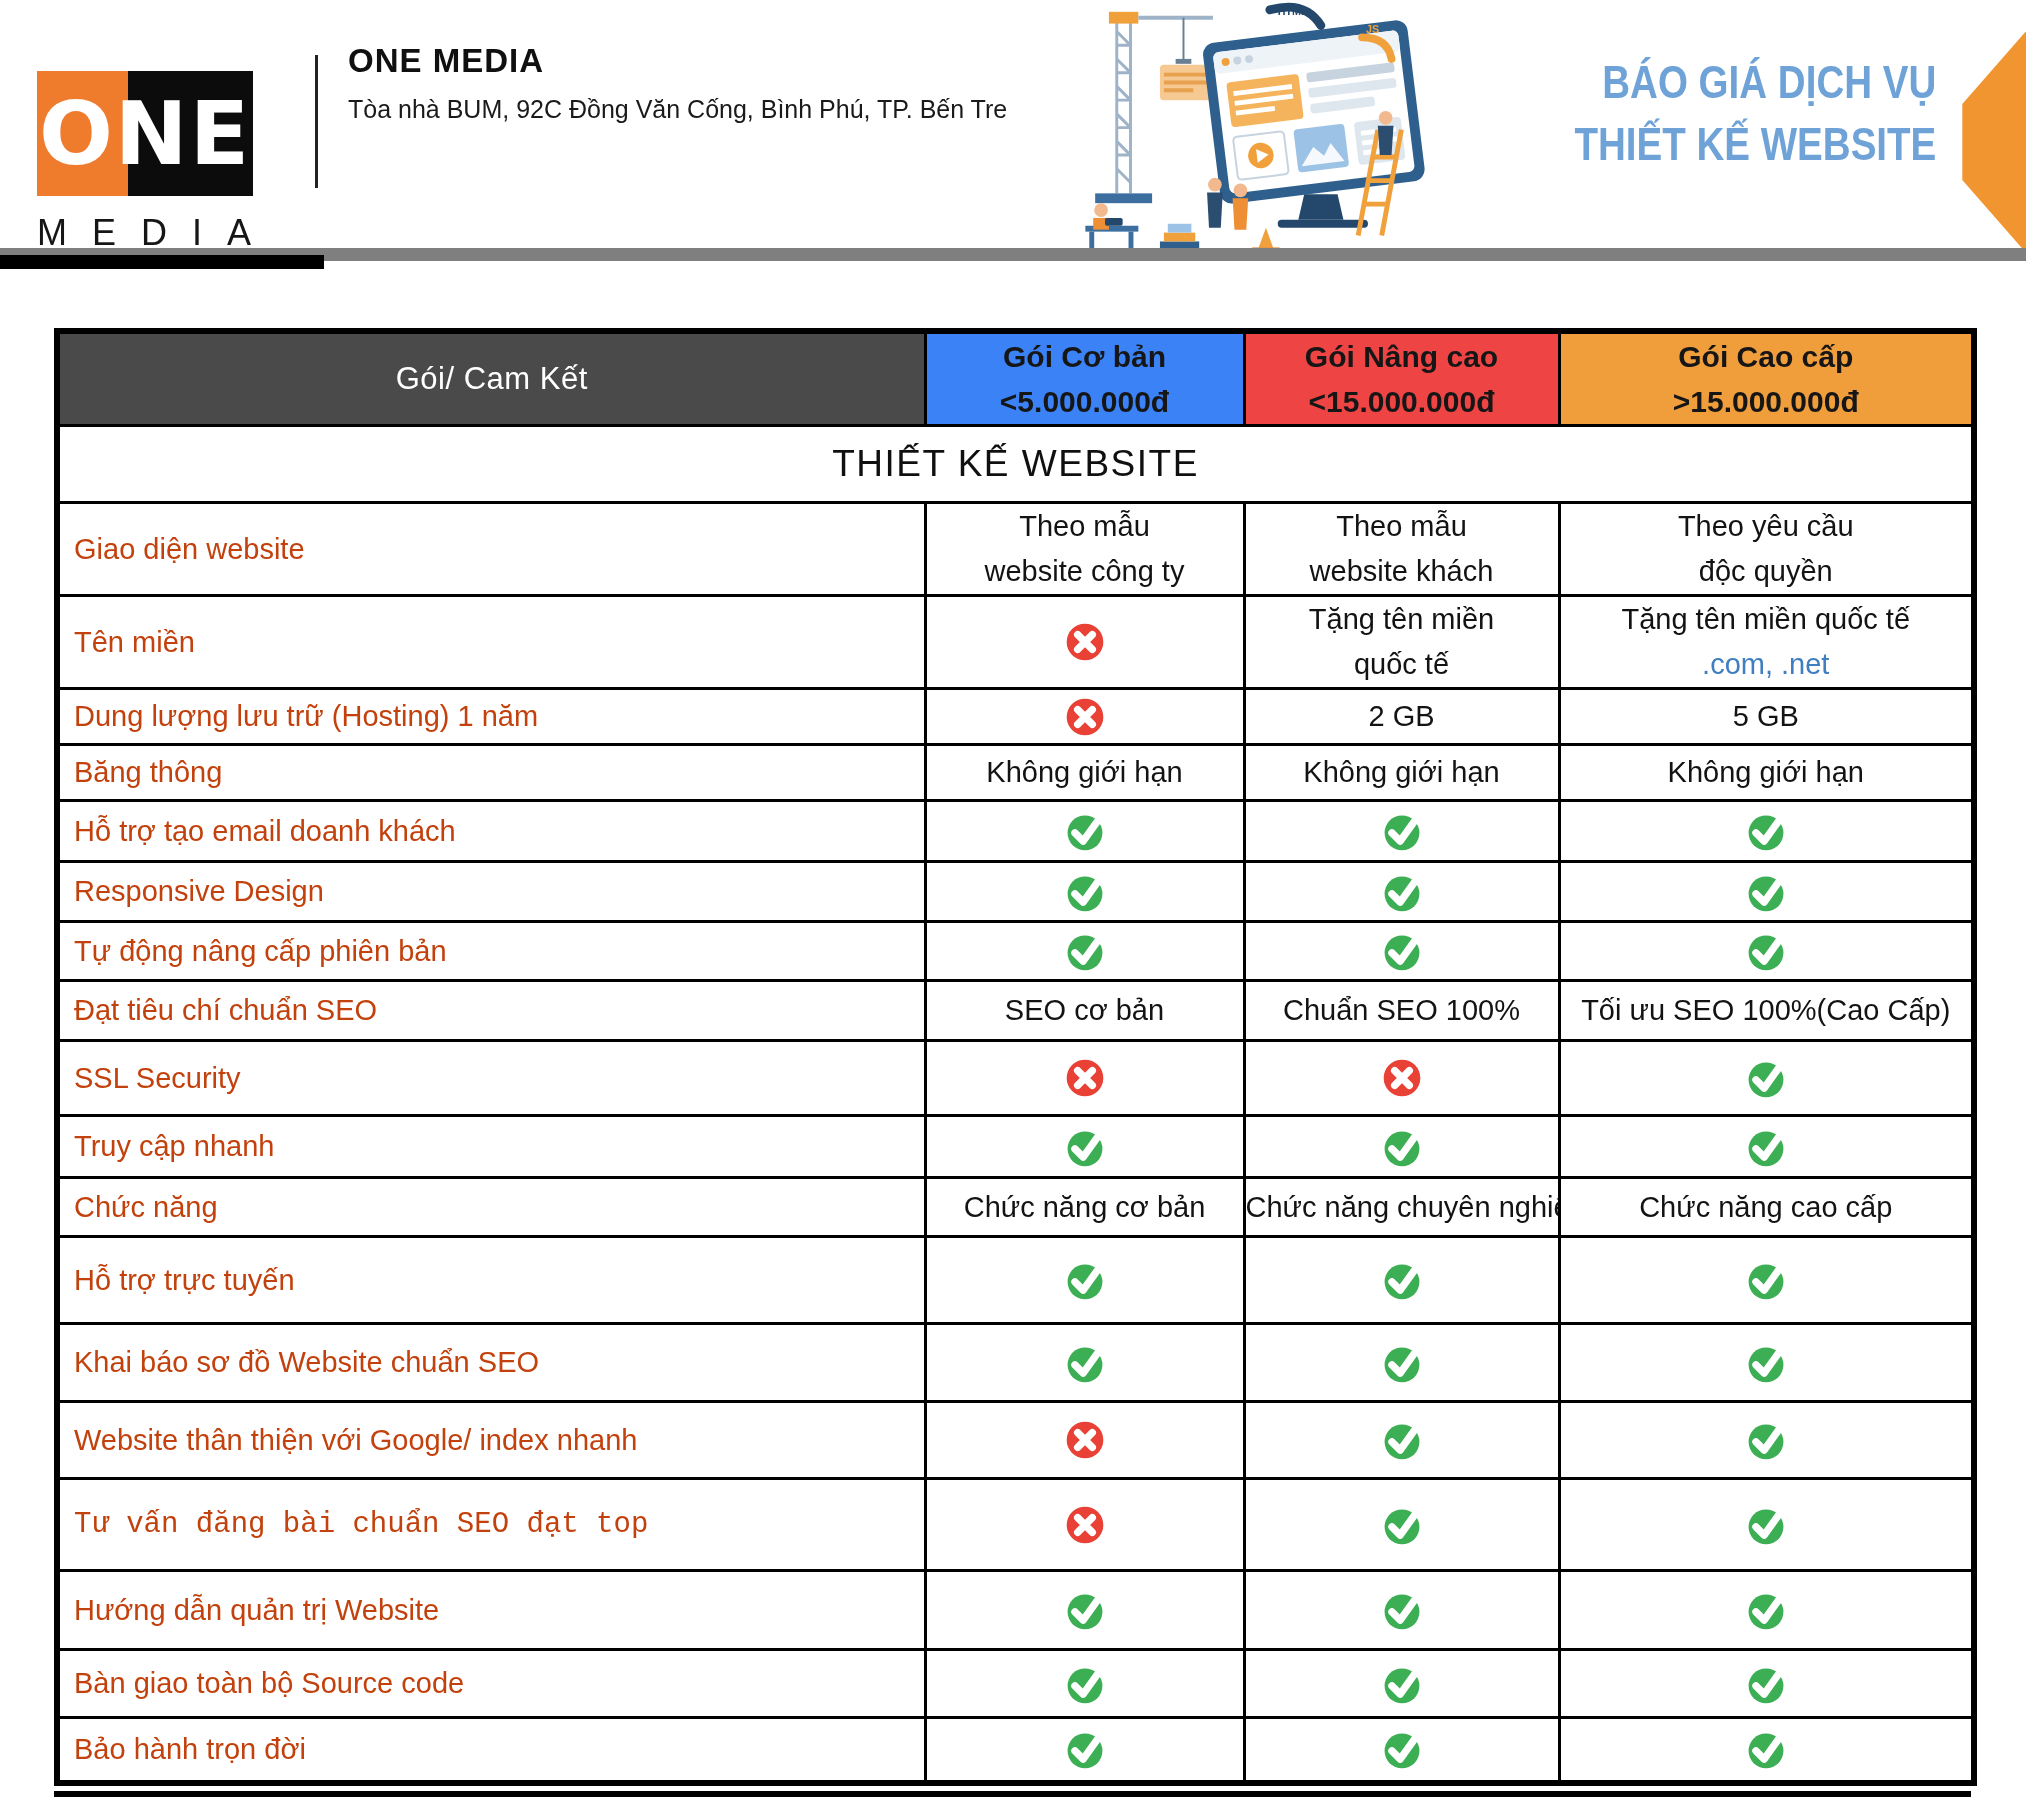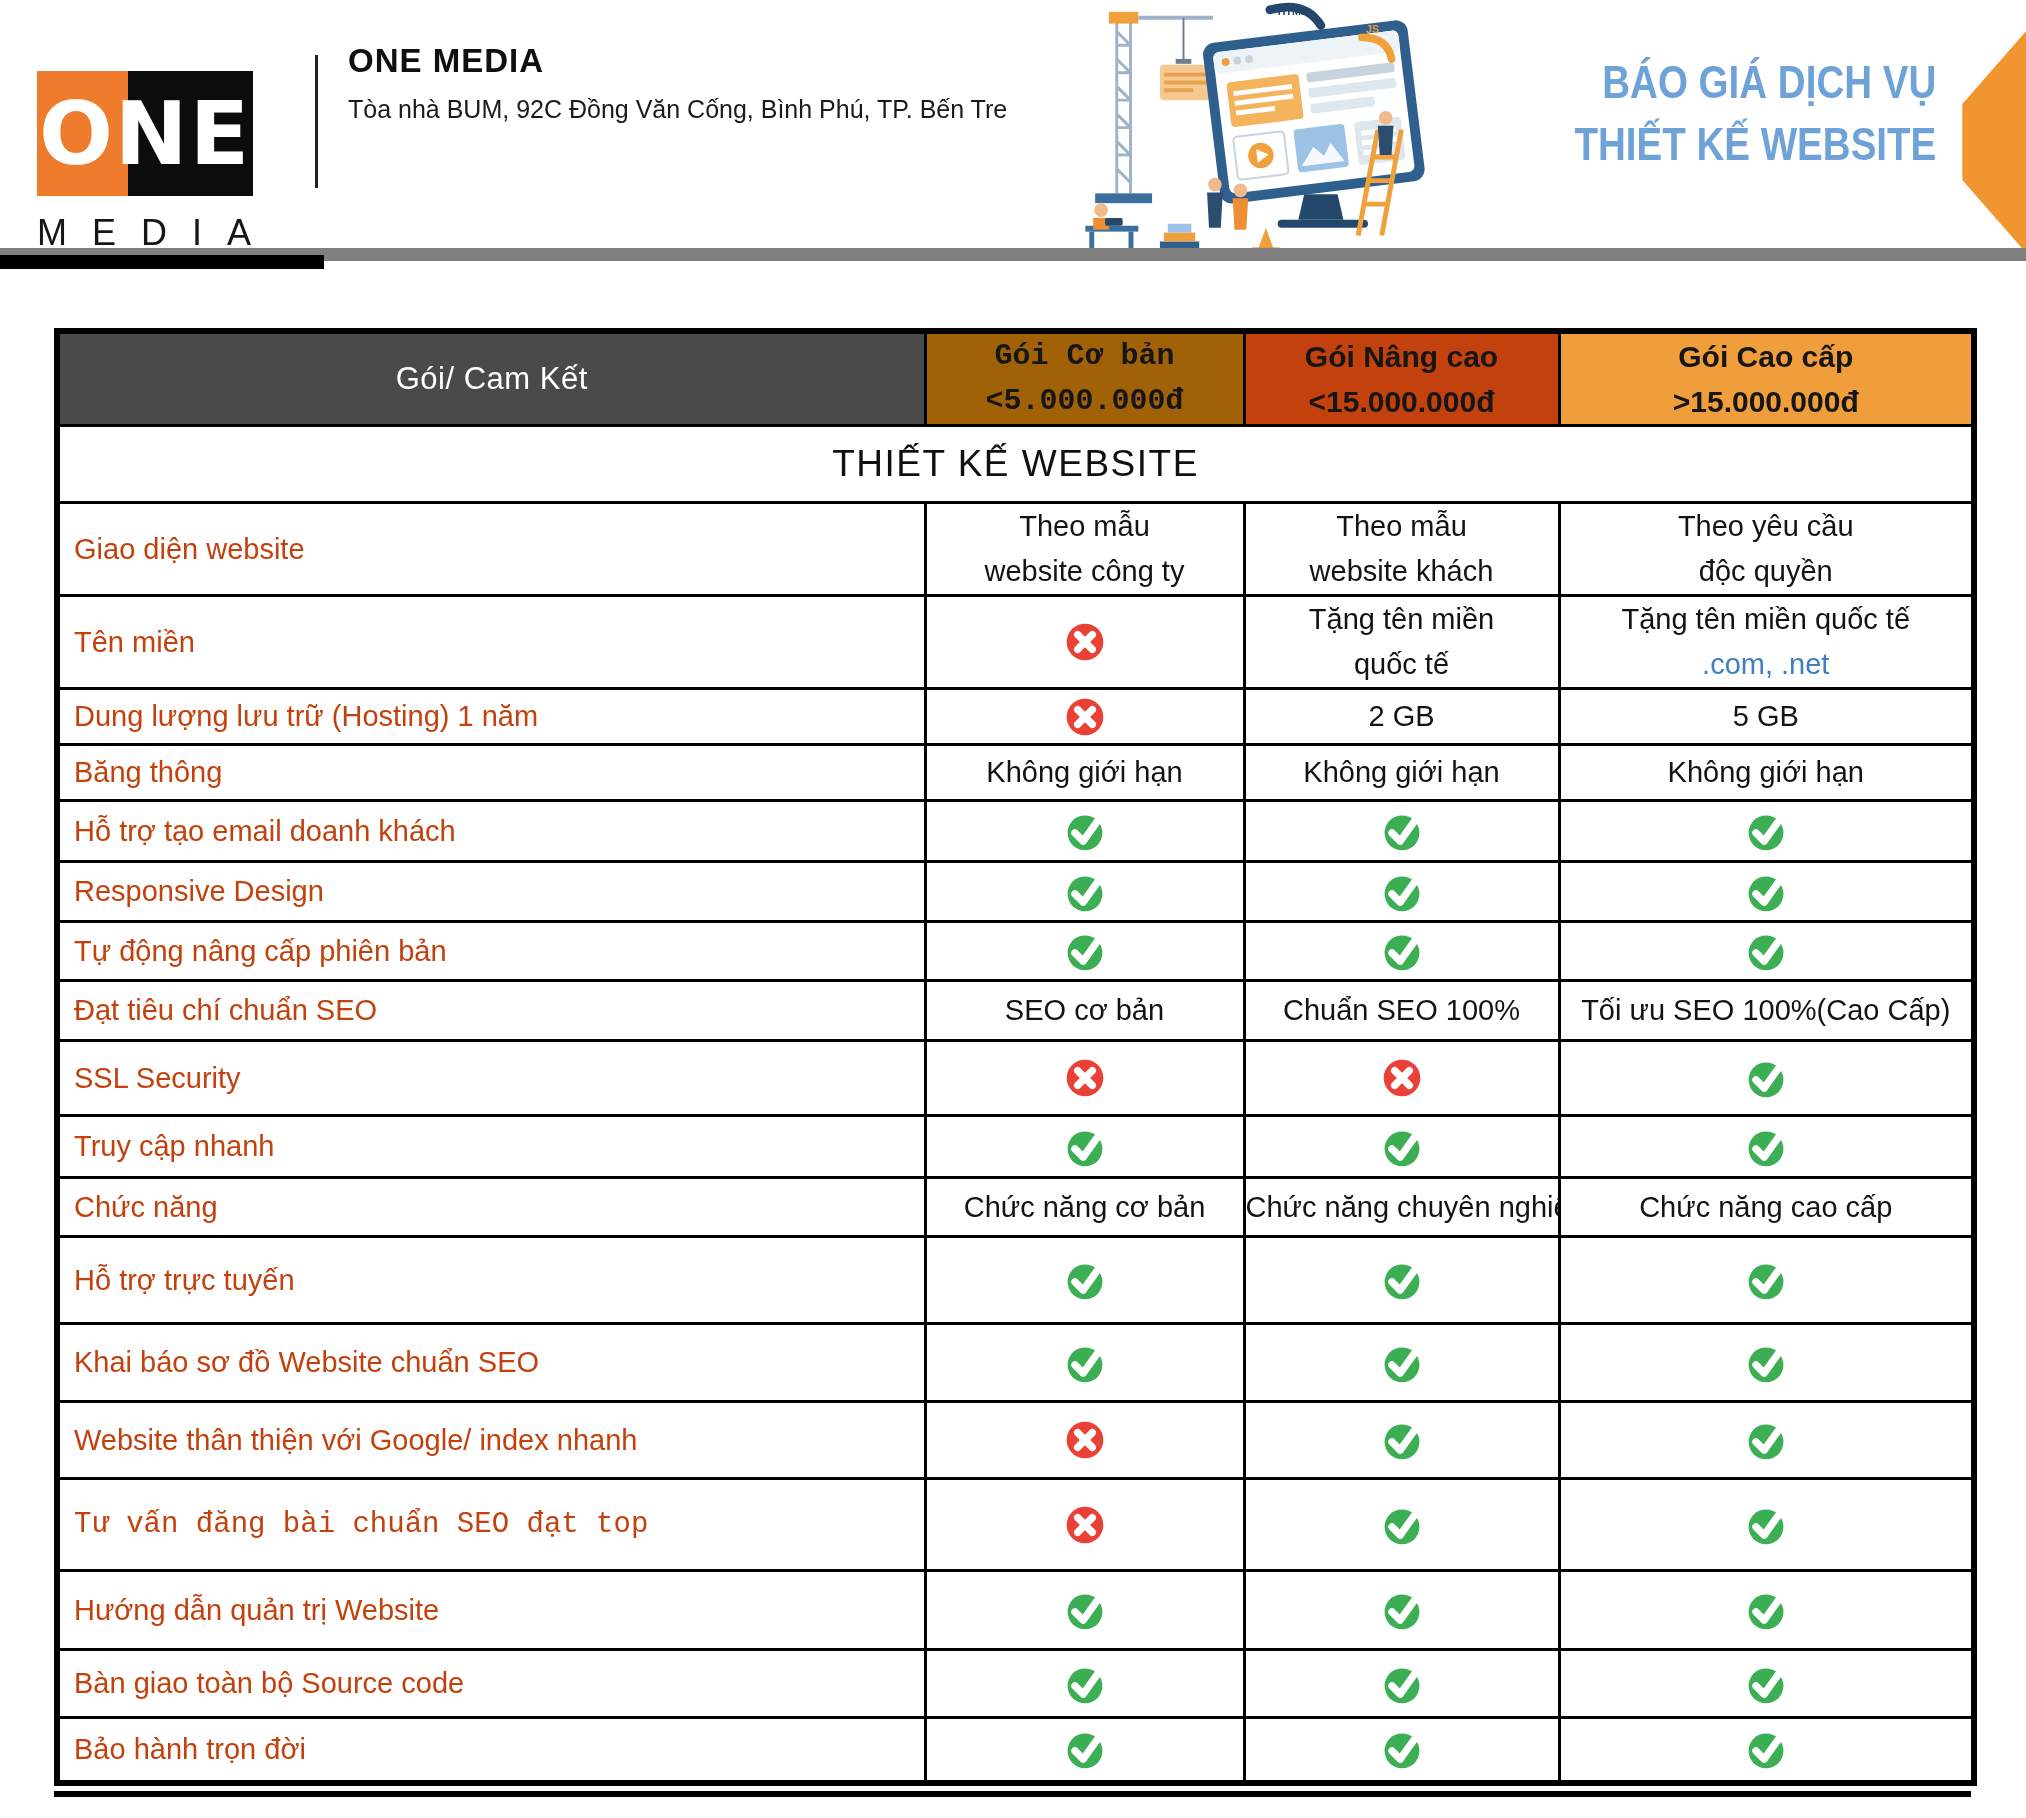--- a/index.html
+++ b/index.html
@@ -150,25 +150,25 @@
     <table class="pricing">
       <colgroup>
         <col style="width:868px">
           <col style="width:319px">
           <col style="width:315px">
           <col style="width:415px">
       </colgroup>
       <tbody id="table-body">
         <tr class="head">
           <th class="corner">Gói/ Cam Kết</th>
-          <th class="pkg" style="background: #a16207; font-family: Liberation Mono, monospace;">
+          <th class="pkg" style="background: #3b82f6;">
             <div class="vline">Gói Cơ bản</div>
             <div class="vline">&lt;5.000.000đ</div>
           </th>
-          <th class="pkg" style="background: #c2410c; margin-left: 35px;">
+          <th class="pkg" style="background: #ef4444; margin-left: 35px;">
             <div class="vline">Gói Nâng cao</div>
             <div class="vline">&lt;15.000.000đ</div>
           </th>
           <th class="pkg" style="background: rgb(240, 157, 60);">
             <div class="vline">Gói Cao cấp</div>
             <div class="vline">&gt;15.000.000đ</div>
           </th>
         </tr>
         <tr class="section-row">
           <td class="section-cell" colspan="4">THIẾT KẾ WEBSITE</td>

